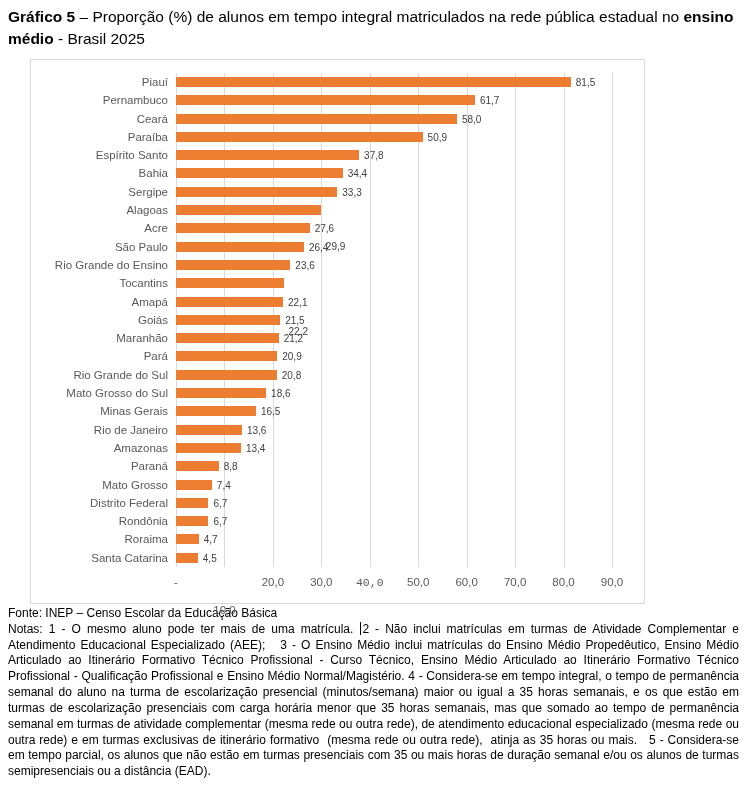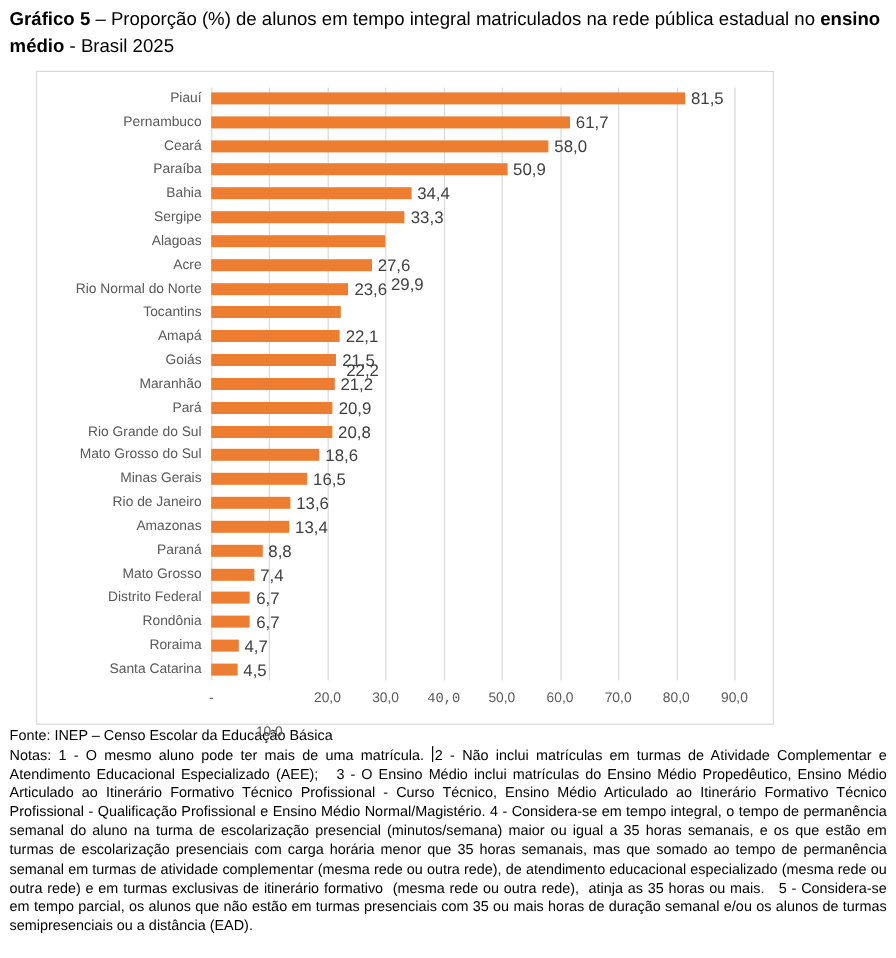--- a/index.html
+++ b/index.html
@@ -41,21 +41,21 @@
   }
   .track{
     position:relative;width:436px;height:18px;flex:none;
   }
   .bar{
     position:absolute;left:0;top:50%;transform:translateY(-50%);
     height:10px;background:#ed7d31;
   }
   .val{
     position:absolute;top:50%;transform:translateY(-50%);
-    font-size:14px;color:#404040;white-space:nowrap;
+    font-size:10px;color:#404040;white-space:nowrap;
   }
   .xaxis{
     position:absolute;left:145px;top:513px;width:436px;height:20px;
   }
   .tick{
     position:absolute;top:3px;transform:translateX(-50%);
     font-size:11.5px;color:#595959;white-space:nowrap;
   }
   .footer{padding:2px 8px 0 8px;}
   .fonte{font-size:12px;line-height:1.32;}
@@ -112,20 +112,27 @@
         </div>
       </div>
       <div class="row">
         <div class="cat">Paraíba</div>
         <div class="track">
           <div class="bar" style="width: 56.5556%; background: rgb(237, 125, 49);"></div>
           <div class="val" style="left: calc(56.5556% + 5px);">50,9</div>
         </div>
       </div>
       <div class="row">
+        <div class="cat">Espírito Santo</div>
+        <div class="track">
+          <div class="bar" style="width: 42%; background: rgb(237, 125, 49);"></div>
+          <div class="val" style="left: calc(42% + 5px);">37,8</div>
+        </div>
+      </div>
+      <div class="row">
         <div class="cat">Bahia</div>
         <div class="track">
           <div class="bar" style="width: 38.2222%; background: rgb(237, 125, 49);"></div>
           <div class="val" style="left: calc(38.2222% + 5px);">34,4</div>
         </div>
       </div>
       <div class="row">
         <div class="cat">Sergipe</div>
         <div class="track">
           <div class="bar" style="width: 37%; background: rgb(237, 125, 49);"></div>
@@ -140,21 +147,28 @@
         </div>
       </div>
       <div class="row">
         <div class="cat">Acre</div>
         <div class="track">
           <div class="bar" style="width: 30.6667%; background: rgb(237, 125, 49);"></div>
           <div class="val" style="left: calc(30.6667% + 5px);">27,6</div>
         </div>
       </div>
       <div class="row">
-        <div class="cat">Rio Normal do Norte</div>
+        <div class="cat">São Paulo</div>
+        <div class="track">
+          <div class="bar" style="width: 29.3333%; background: rgb(237, 125, 49);"></div>
+          <div class="val" style="left: calc(29.3333% + 5px);">26,4</div>
+        </div>
+      </div>
+      <div class="row">
+        <div class="cat">Rio Grande do Ensino</div>
         <div class="track">
           <div class="bar" style="width: 26.2222%; background: rgb(237, 125, 49);"></div>
           <div class="val" style="left: calc(26.2222% + 5px);">23,6</div>
         </div>
       </div>
       <div class="row">
         <div class="cat">Tocantins</div>
         <div class="track">
           <div class="bar" style="width: 24.6667%; background: rgb(237, 125, 49);"></div>
           <div class="val" style="left: calc(24.6667% + 5px); margin-top: 48px;">22,2</div>

